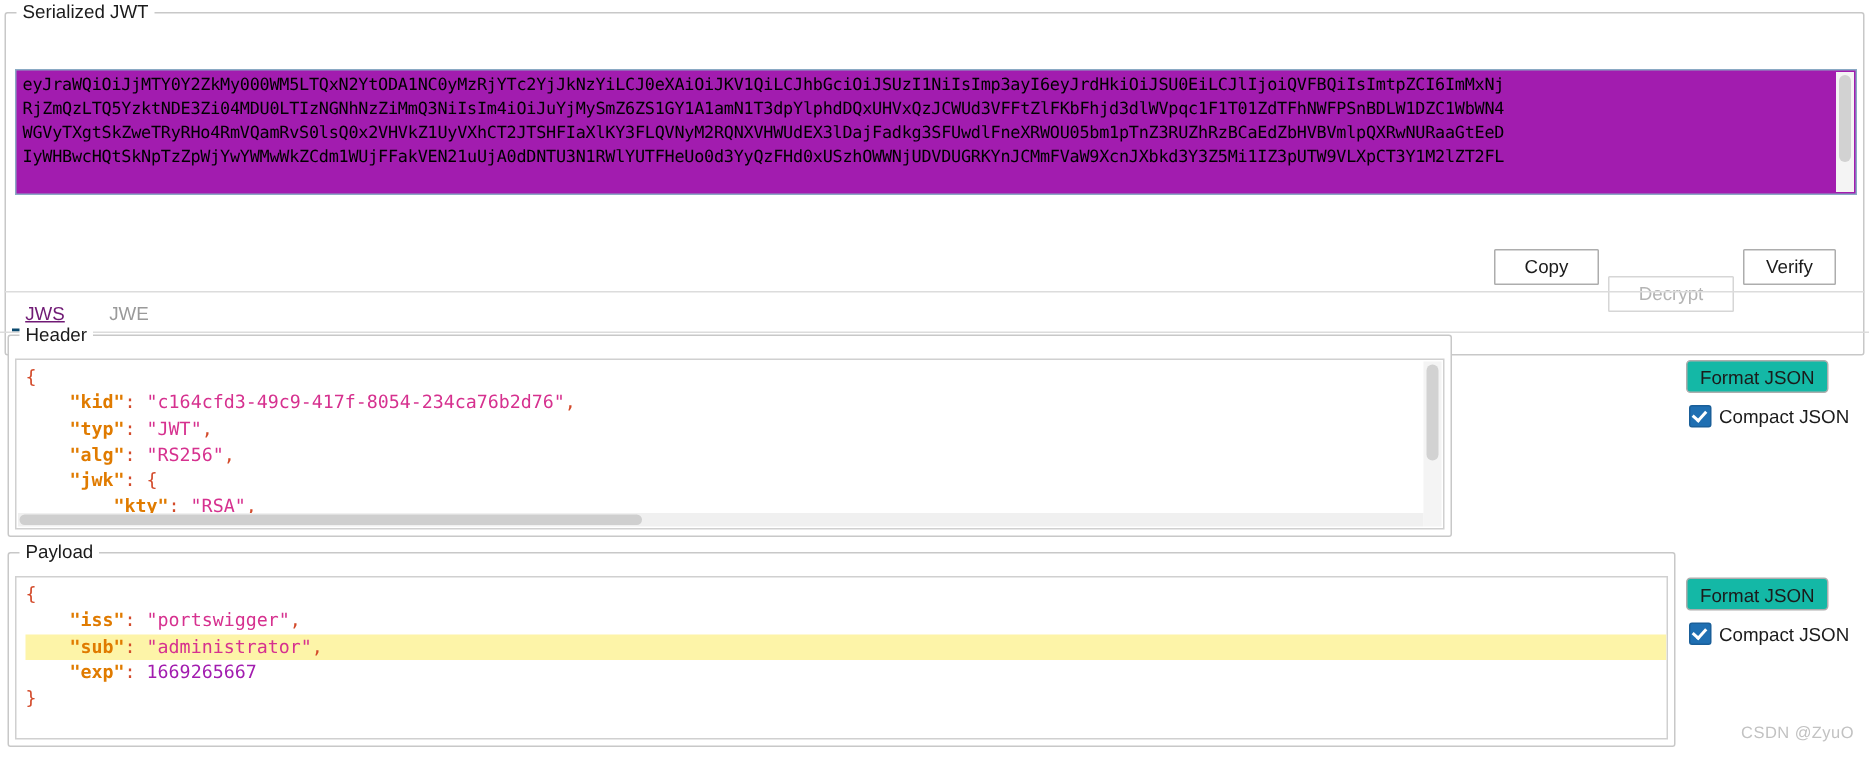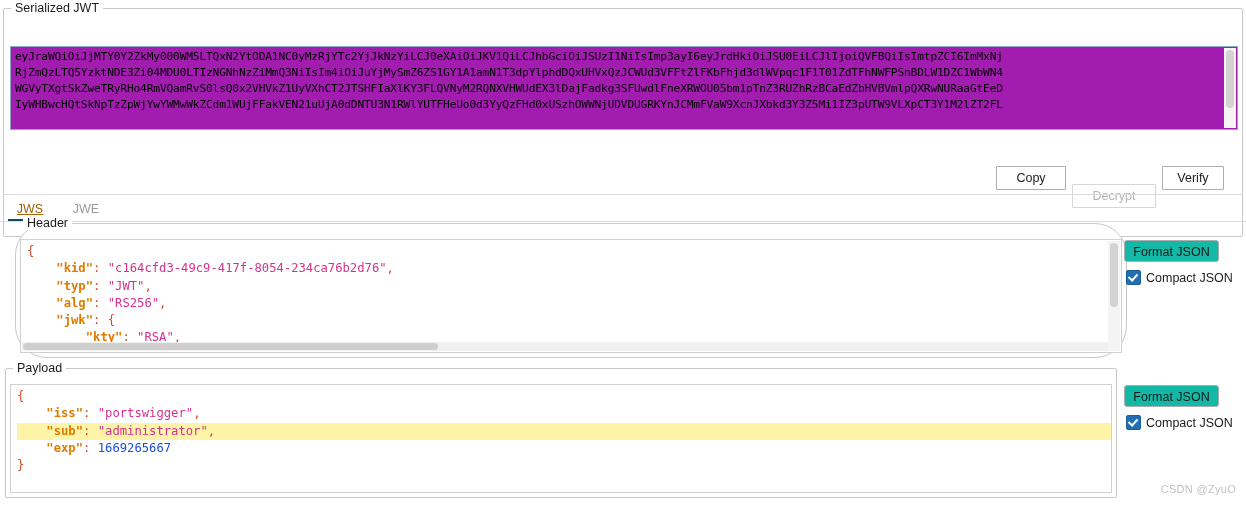--- a/index.html
+++ b/index.html
@@ -137,30 +137,30 @@
     position: absolute;
     top: 0;
     height: 23px;
     line-height: 22px;
     font-size: 12.5px;
     text-align: center;
     box-sizing: border-box;
     cursor: default;
   }
   .tab.active {
-    color: #a16207;
+    color: #701a75;
     border-bottom: 2px solid #0c4a6e;
     text-decoration: underline;
   }
   .tab.inactive { color: #9a9a9a; }
   #tab-jws { left: 8px;  width: 44px; }
   #tab-jwe { left: 64px; width: 44px; }
 
   
-  #header-group  { left: 15px;  top: 223px; width: 1112px; height: 135px; border-radius: 32px; }
+  #header-group  { left: 5px;  top: 223px; width: 963px; height: 135px; }
   #payload-group { left: 5px;  top: 368px; width: 1112px; height: 130px; }
 
   .code-area {
     position: absolute;
     left: 4px;
     top: 15px;
     right: 4px;
     bottom: 4px;
     border: 1px solid #d0d0d0;
     background: #ffffff;
@@ -172,21 +172,21 @@
     font-size: 12.2px;
     line-height: 17.3px;
     white-space: pre;
     margin: 0;
     padding: 3px 0 0 6px;
   }
   .code .row { display: block; height: 17.3px; }
   .code .row.hl { background: #fdf4a8; }
   .k   { color: #e07b00; font-weight: bold; }
   .s   { color: #d6318f; }
-  .n   { color: #1d4ed8; margin-top: 20px; }
+  .n   { color: #a21caf; margin-top: 20px; }
   .p   { color: #d34a2a; }
   .b   { color: #d34a2a; }
 
   .hscroll {
     position: absolute;
     left: 1px;
     right: 13px;
     bottom: 1px;
     height: 9px;
     background: #f0f0f0;

